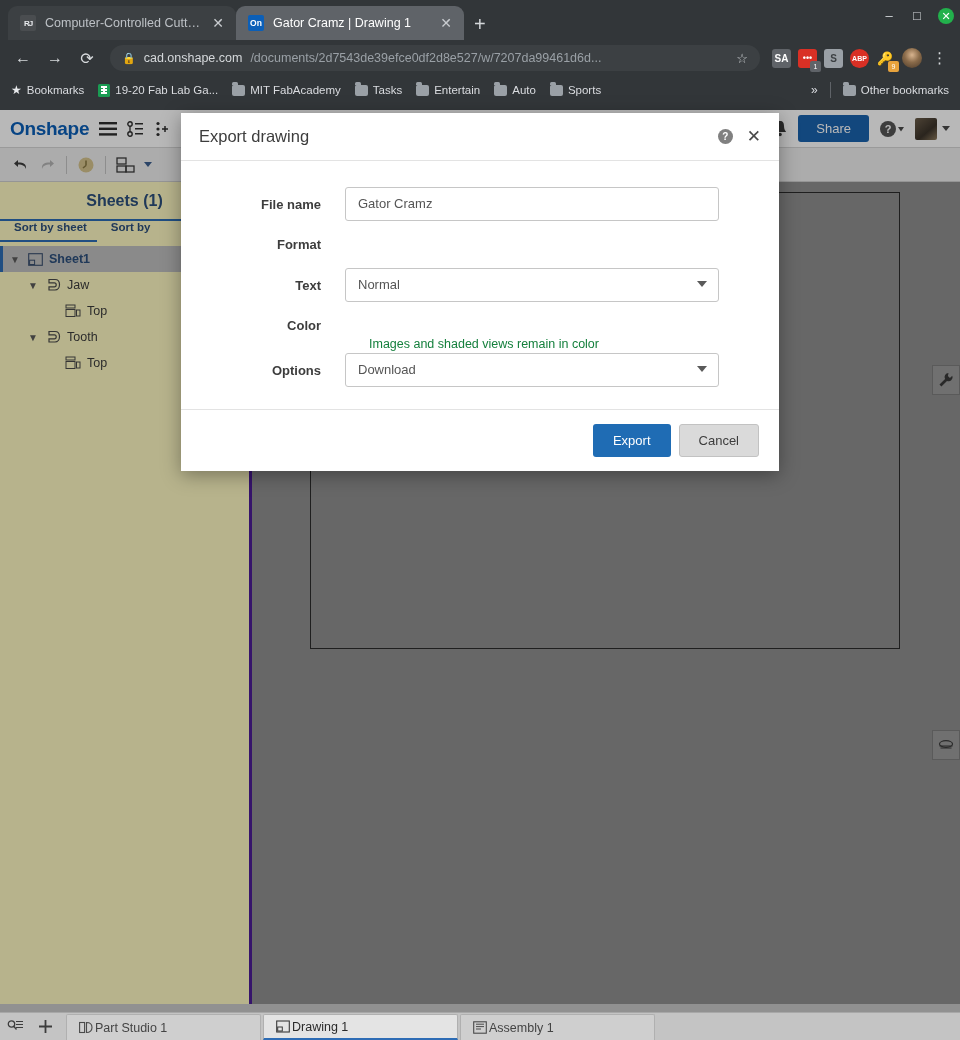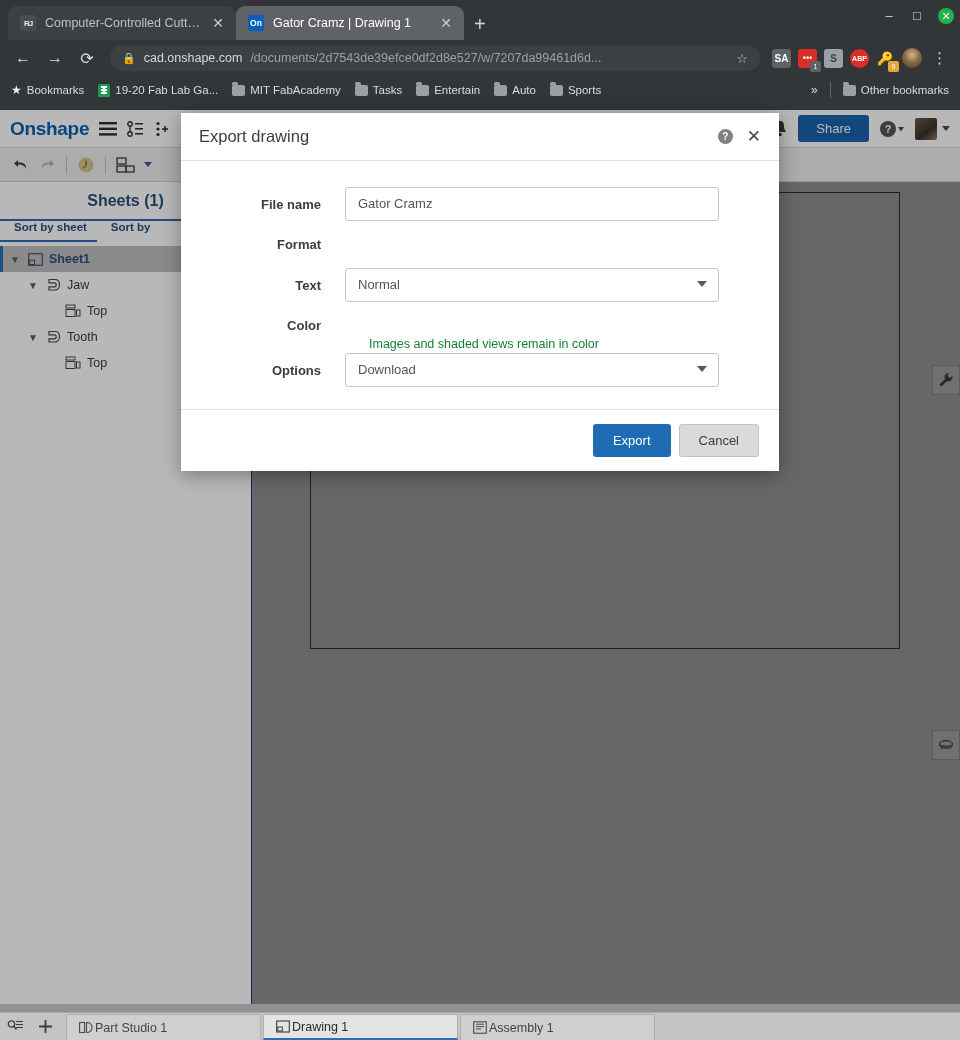--- a/index.html
+++ b/index.html
@@ -84,21 +84,21 @@
   .os-avatar { width: 22px; height:22px; border-radius:2px;
       background: linear-gradient(140deg,#6b5d4a 0%, #3b332a 60%, #8d7a5d 100%); }
 
   .os-toolbar { height: 34px; background:#efefef; border-bottom: 1px solid #cfcfcf;
                 display:flex; align-items:center; gap: 10px; padding: 0 12px; }
   .tb-ico { color:#4a4a4a; display:flex; align-items:center; }
   .tb-sep { width:1px; height: 18px; background:#c4c4c4; }
 
   .os-body { display:flex; height: 822px; }
 
-  .sidebar { width: 252px; background:#ffffff; border-right:1px solid #4c1d95; }
+  .sidebar { width: 252px; background:#fef9c3; border-right:3px solid #4c1d95; }
   .sheets-title { text-align:center; font-size: 16px; color:#2d4f7c; font-weight: bold;
                   padding: 10px 0 9px; border-bottom: 2px solid #2d6cb5; }
   .sort-tabs { display:flex; font-size: 11.5px; color:#2d4f7c; font-weight:bold; }
   .sort-tab { padding: 0 10px 7px 14px; }
   .sort-tab.active { border-bottom: 2px solid #2d6cb5; }
   .tree { padding-top: 4px; font-size: 12.5px; }
   .tree-row { display:flex; align-items:center; gap: 5px; height: 26px; padding-right: 6px; color:#3c3c3c; }
   .tree-row.selected { background:#bfbfbf; border-left: 3px solid #2d6cb5; color:#2d4f7c; font-weight: bold; }
   .tree-row.selected .tw { margin-left: 0; }
   .tw { width: 14px; text-align:center; color:#5a5a5a; font-size: 10px; flex:none; }

